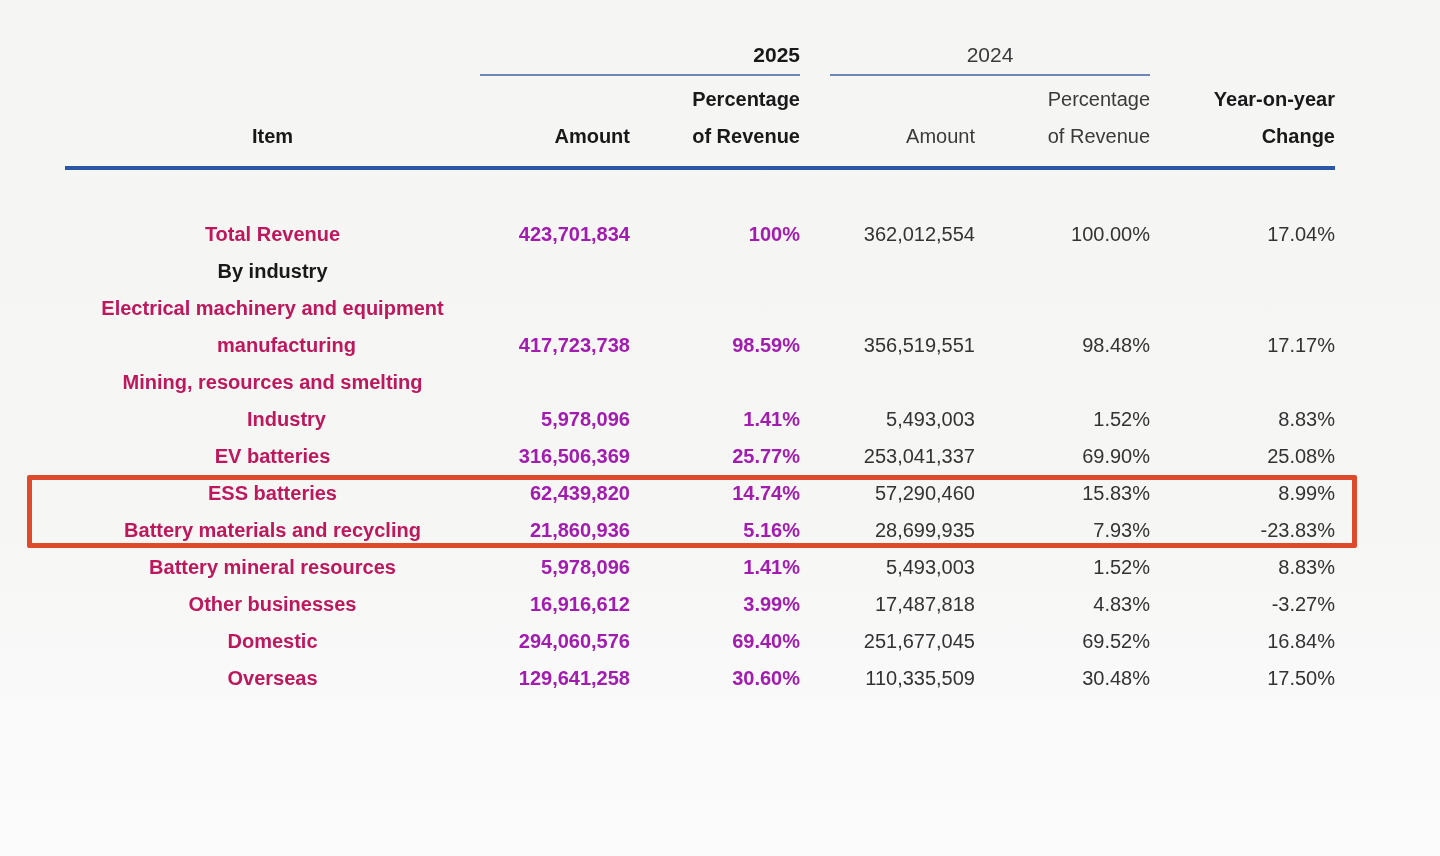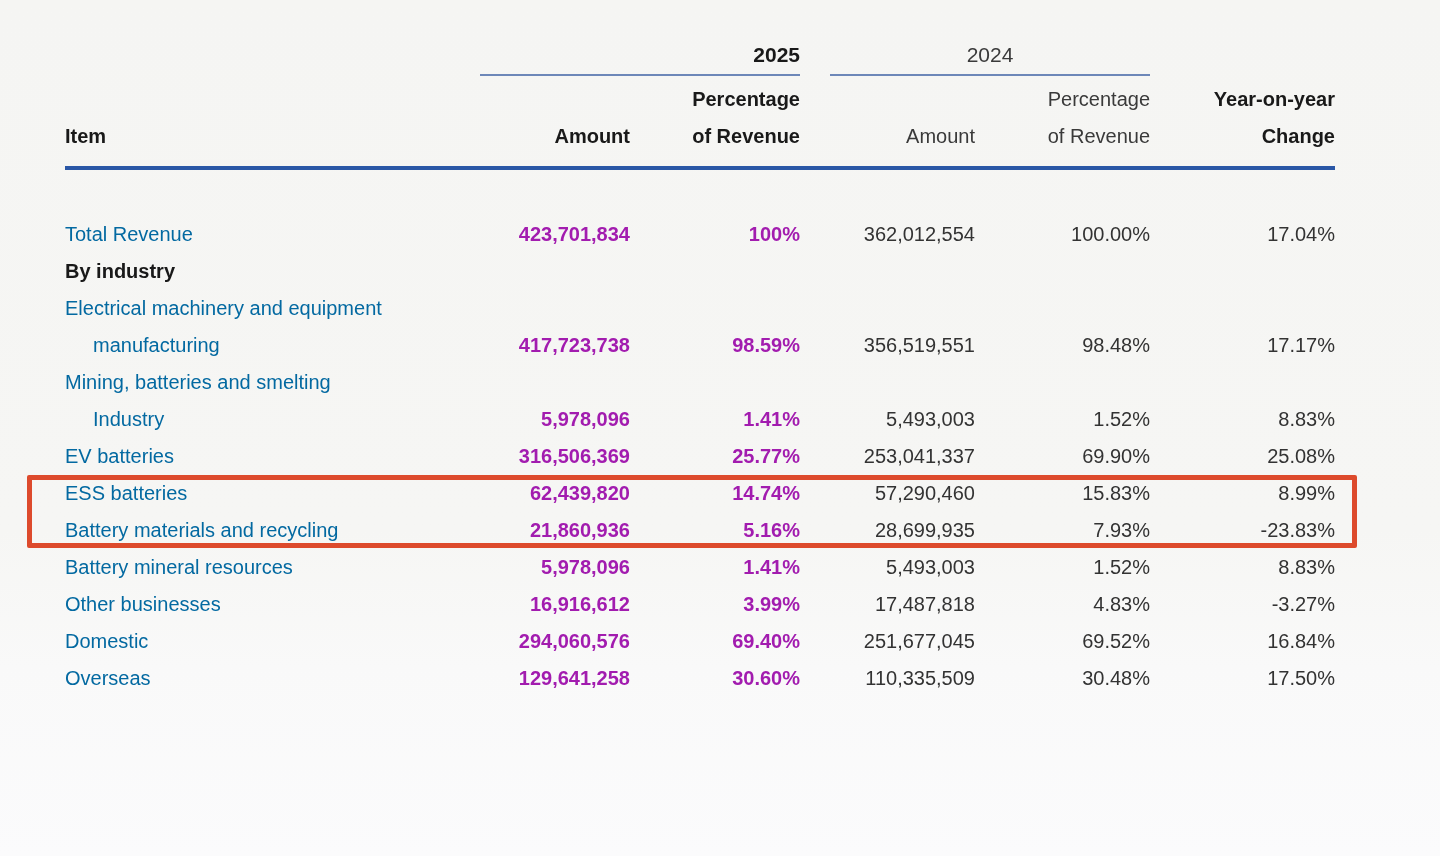--- a/index.html
+++ b/index.html
@@ -55,30 +55,30 @@
     height: 92px;
     vertical-align: bottom;
     padding-bottom: 11px;
     border-bottom: 4px solid #2a57a6;
     font-size: 20px;
     line-height: 37px;
   }
   tr.colhead-row td.h-bold { font-weight: 700; color: #191919; }
   tr.colhead-row td.h-reg  { font-weight: 400; color: #3a3a3a; }
 
-  td.left  { text-align: left; }
+  td.left  { text-align: center; }
   td.num   { text-align: right; }
 
   
   tr.spacer-row td { height: 48px; }
 
   
   tr.data-row td { height: 37px; vertical-align: middle; }
 
-  td.cell-item { font-weight: 400; color: #0369a1; }
+  td.cell-item { font-weight: 700; color: #be185d; }
   tr.section td.cell-item { font-weight: 700; color: #191919; margin-top: 35px; }
   tr.indent td.cell-item { padding-left: 28px; }
 
   td.v25 { font-weight: 700; color: #a21caf; }
   td.v24, td.vyoy { font-weight: 400; color: #333333; }
 
   
   .highlight-box {
     position: absolute;
     left: 27px;
@@ -168,21 +168,21 @@
     <tr class="data-row indent">
       <td class="left cell-item">manufacturing</td>
       <td class="num v25">417,723,738</td>
       <td class="num v25">98.59%</td>
       <td class="num v24">356,519,551</td>
       <td class="num v24">98.48%</td>
       <td class="num vyoy">17.17%</td>
     </tr>
 
     <tr class="data-row">
-      <td class="left cell-item">Mining, batteries and smelting</td>
+      <td class="left cell-item">Mining, resources and smelting</td>
       <td class="num v25"></td>
           <td class="num v25"></td>
       <td class="num v24"></td>
           <td class="num v24"></td>
       <td class="num vyoy"></td>
     </tr>
 
     <tr class="data-row indent">
       <td class="left cell-item">Industry</td>
       <td class="num v25">5,978,096</td>

